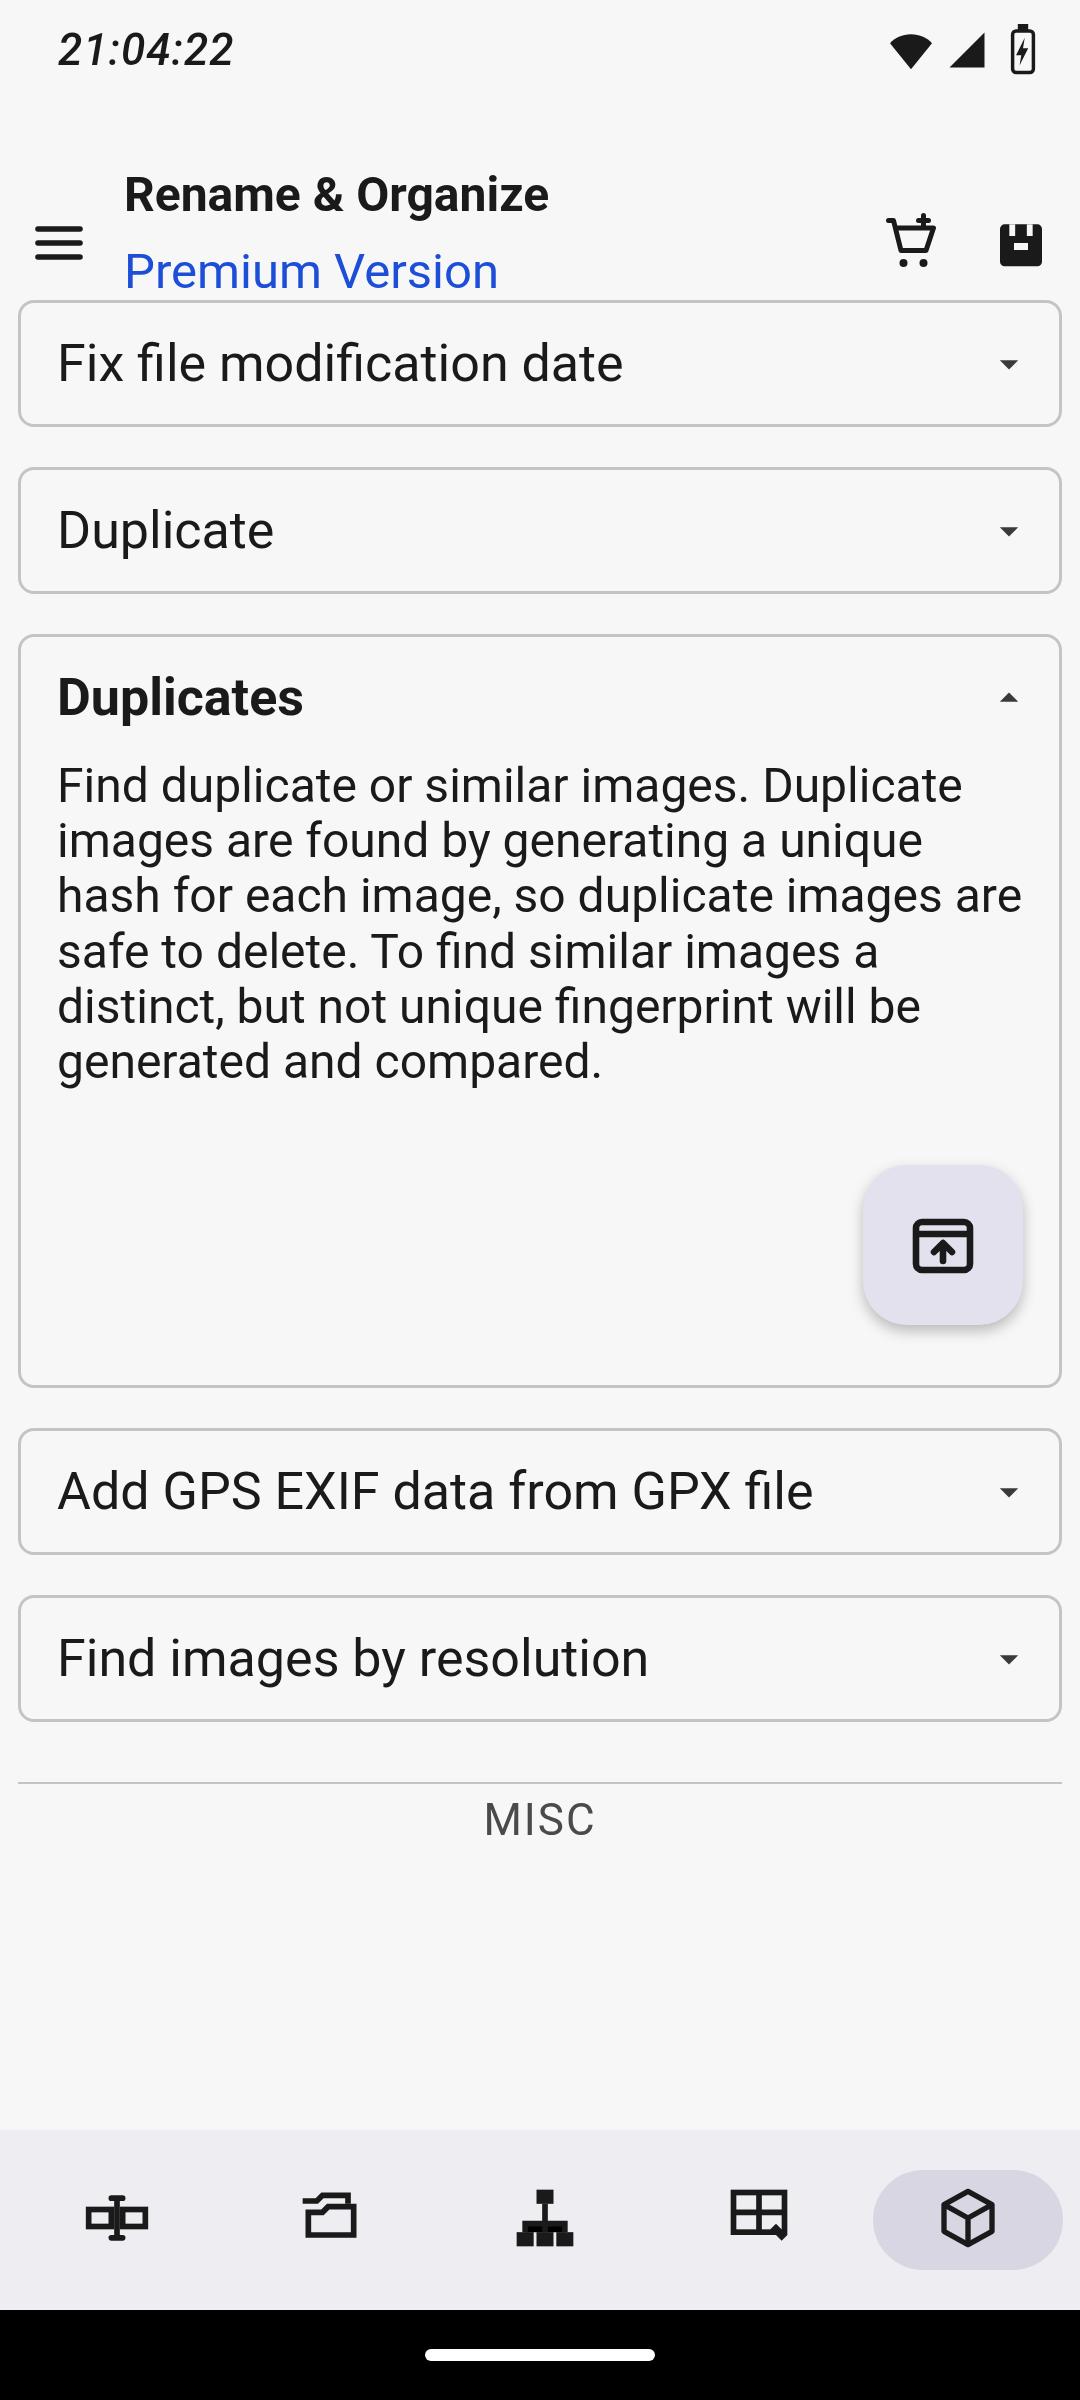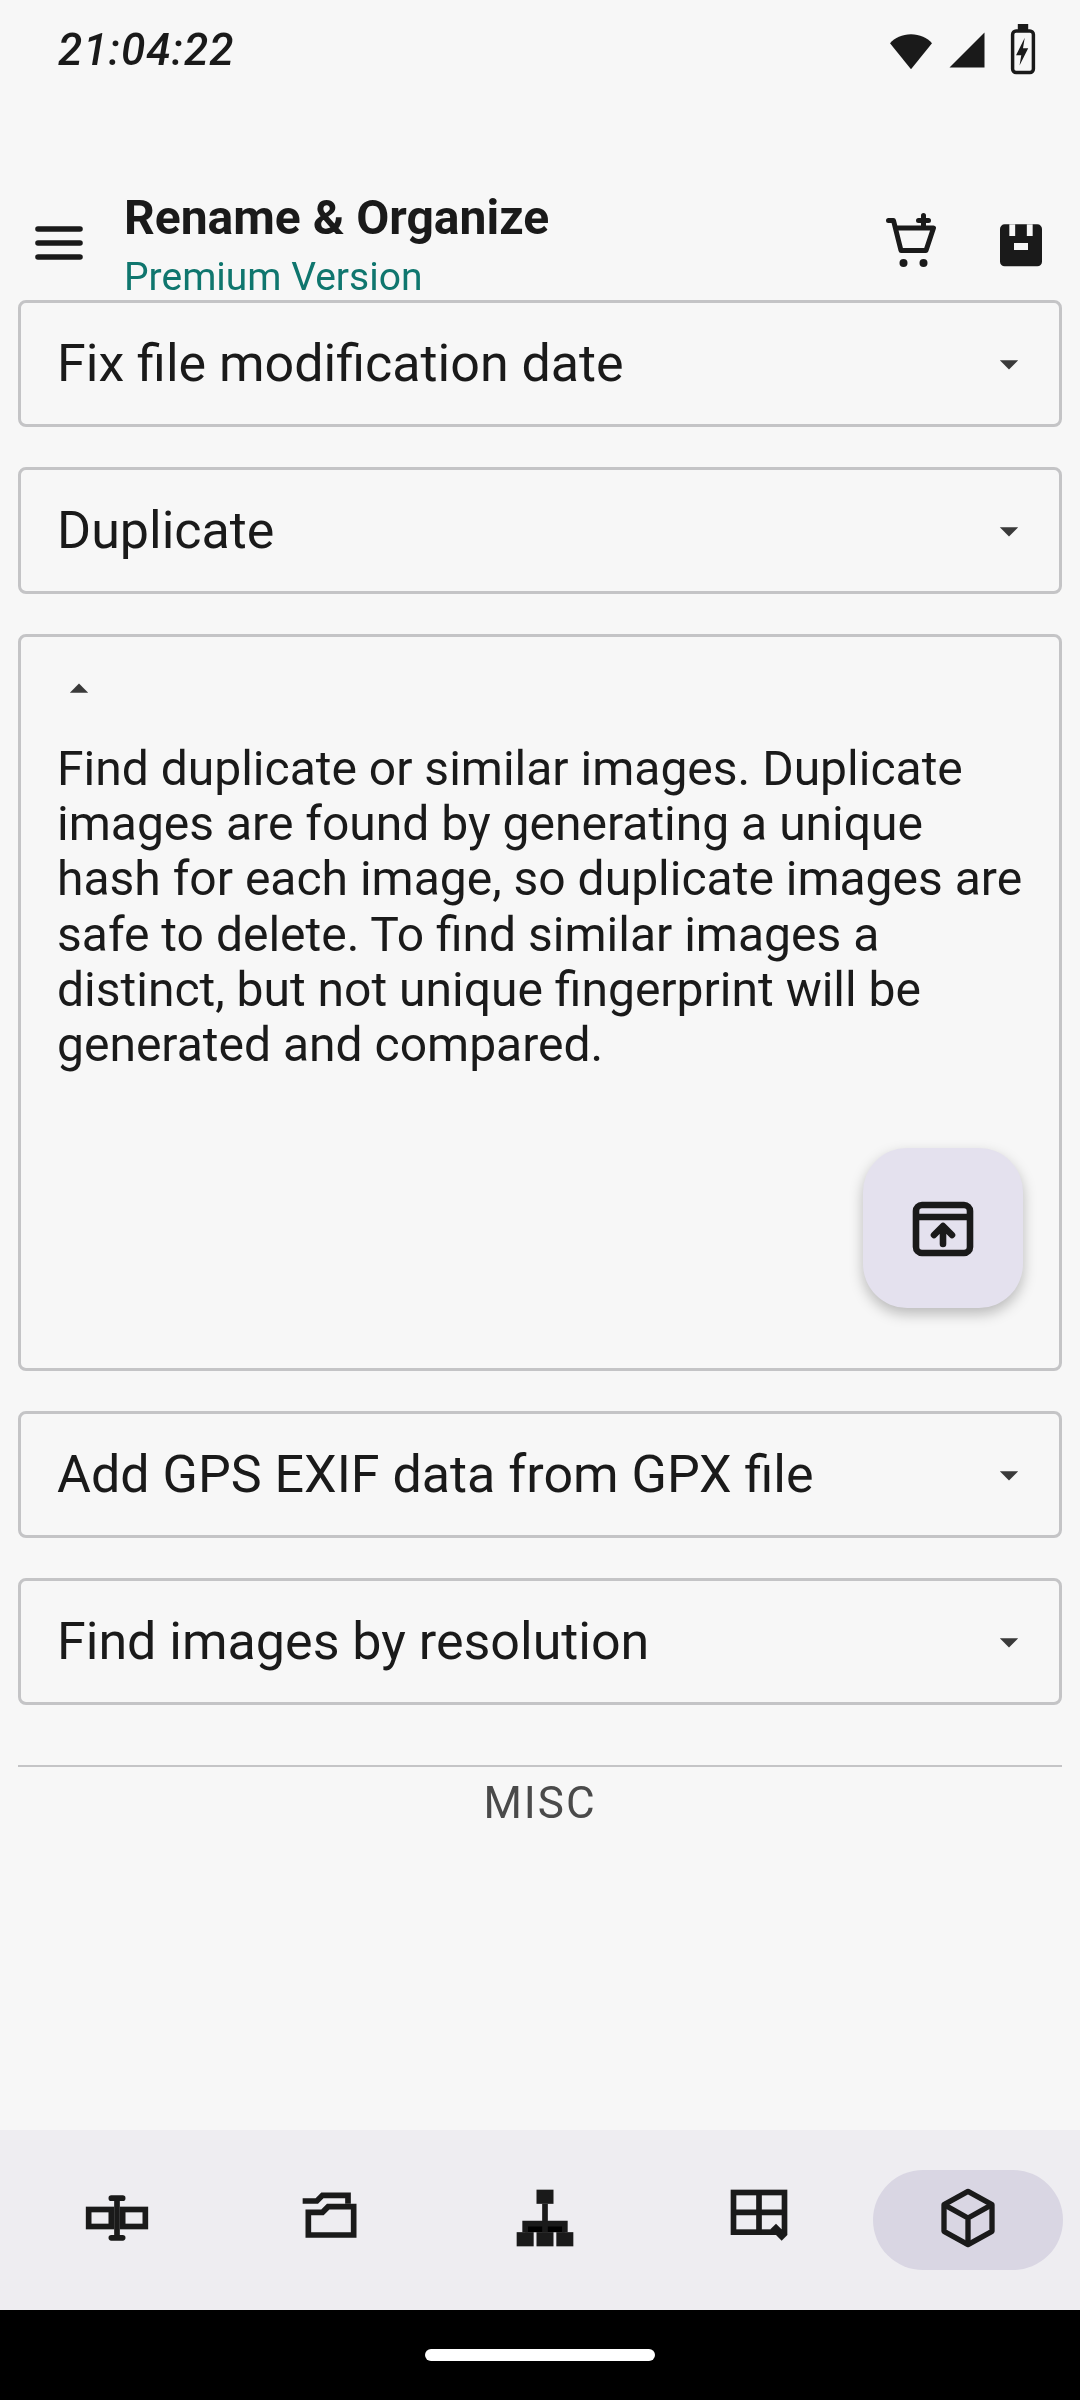--- a/index.html
+++ b/index.html
@@ -29,29 +29,29 @@
     display:flex; align-items:flex-end;
     padding:0 4px;
   }
   .app-bar .iconbtn {
     width:110px; height:110px;
     display:flex; align-items:center; justify-content:center;
     border-radius:55px;
   }
   .app-titles { flex:1; padding-left:10px; }
   .app-title { font-size:48px; font-weight:700; }
-  .app-subtitle { font-size:39px; font-weight:400; color:#0f766e; margin-top:8px; }
+  .app-subtitle { font-size:49px; font-weight:400; color:#1d4ed8; margin-top:20px; }
 
   
   .content {
     padding:0 18px;
   }
   .card {
     border:3px solid #c4c4c6;
-    border-radius:8px;
+    border-radius:16px;
     background:#f7f7f7;
     margin-bottom:40px;
     overflow:hidden;
   }
   .card-header {
     display:flex; align-items:center; justify-content:space-between;
     padding:30px 28px 30px 36px;
   }
   .card-title { font-size:52px; font-weight:400; }
   .card.expanded .card-title { font-weight:700; }
@@ -183,20 +183,21 @@
       <span class="chev">
         <svg width="44" height="44" viewBox="0 0 24 24">
             <path fill="#3a3a3a" d="M7 10l5 5 5-5z"></path>
           </svg>
       </span>
     </div>
   </div>
 
   <div class="card expanded">
     <div class="card-header">
+      <span class="card-title">Duplicates</span>
       <span class="chev">
         <svg width="44" height="44" viewBox="0 0 24 24">
             <path fill="#3a3a3a" d="M7 14l5-5 5 5z"></path>
           </svg>
       </span>
     </div>
     <div class="card-body">Find duplicate or similar images. Duplicate images are found by generating a unique hash for each image, so duplicate images are safe to delete. To find similar images a distinct, but not unique fingerprint will be generated and compared.</div>
     <div class="fab-row">
       <div class="fab">
         <span>

